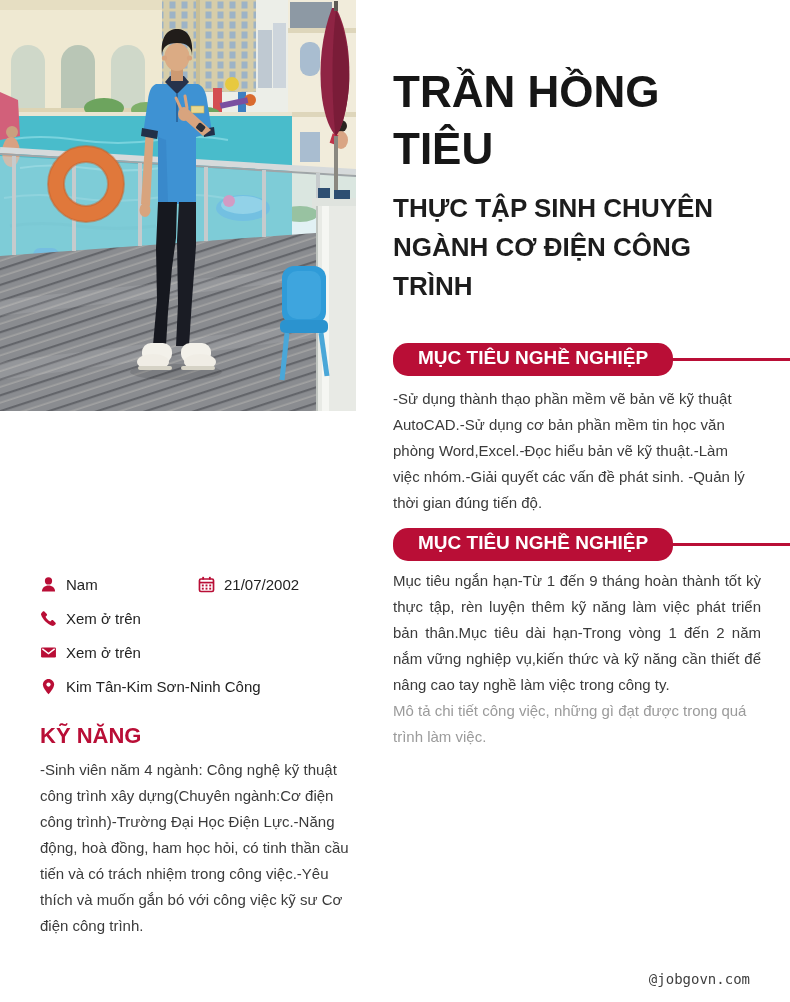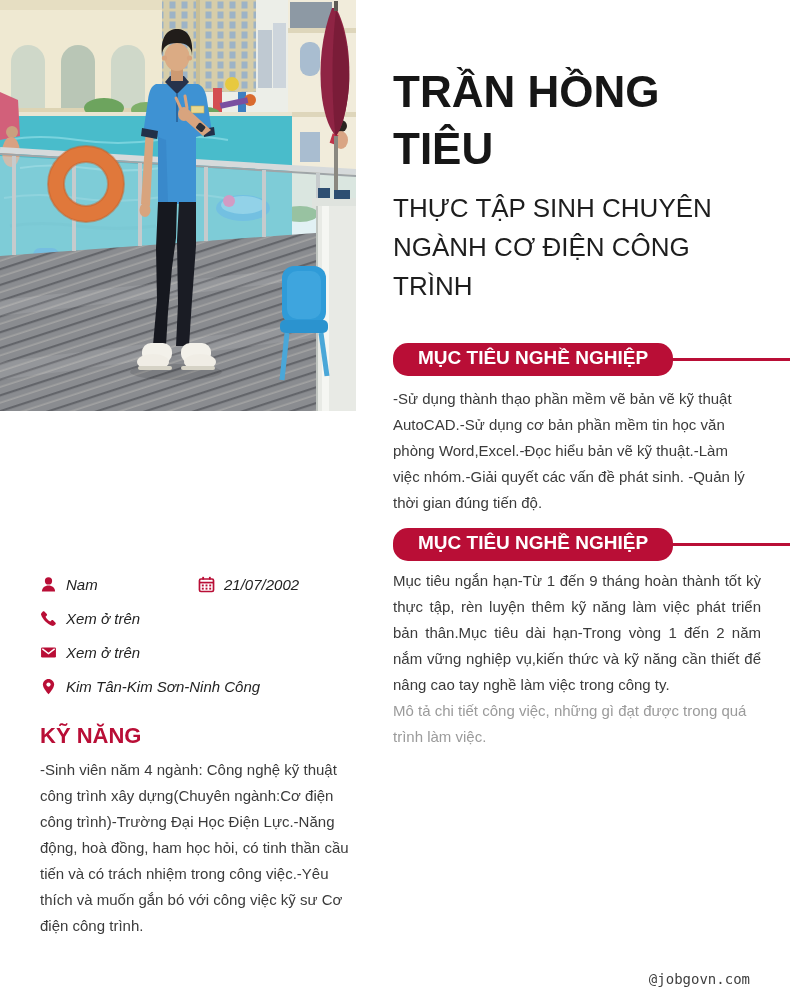--- a/index.html
+++ b/index.html
@@ -7,35 +7,35 @@
   html,body{margin:0;padding:0;background:#fff;}
   body{font-family:"Liberation Sans",sans-serif;color:var(--text);}
   .page{position:relative;width:790px;height:1002px;background:#fff;overflow:hidden;}
 
   .photo{position:absolute;left:0;top:0;width:356px;height:411px;}
   .photo svg{display:block;width:356px;height:411px;}
 
   .name{position:absolute;left:393px;top:63px;width:372px;margin:0;
         font-size:44px;line-height:57px;font-weight:bold;color:#161616;}
   .title{position:absolute;left:393px;top:189px;width:368px;margin:0;
-        font-size:26px;line-height:39px;font-weight:normal;color:#1d1d1d;}
+        font-size:26px;line-height:39px;font-weight:bold;color:#1d1d1d;}
 
   .sec{position:absolute;left:393px;right:0;display:flex;align-items:center;}
   .sec .pill{background:var(--accent);color:#fff;font-weight:bold;font-size:19px;
         height:33px;line-height:29px;padding:0 25px;border-radius:15px;white-space:nowrap;}
   .sec .rule{flex:1;height:3px;background:var(--accent);}
   #sec1{top:343px;} #sec2{top:528px;}
 
   .p{position:absolute;left:393px;margin:0;font-size:15px;line-height:26px;color:var(--body);}
   #obj1{top:386px;width:363px;}
   #obj2{top:568px;width:368px;text-align:justify;}
   #obj2note{top:698px;width:368px;color:var(--muted);}
 
   .row{position:absolute;left:40px;display:flex;align-items:center;gap:9px;
-       font-size:15px;color:#232323;font-style:italic;}
+       font-size:15px;color:#232323;}
   .row .ic{width:17px;height:17px;flex:none;display:inline-flex;}
   .row .ic svg{width:17px;height:17px;fill:var(--accent);}
   #row-gender{top:576px;} #row-dob{left:198px;top:576px;}
   #row-phone{top:610px;} #row-mail{top:644px;} #row-address{top:678px;}
 
   .skills-h{position:absolute;left:40px;top:723px;margin:0;
        font-size:22px;font-weight:bold;color:var(--accent);}
   .skills{position:absolute;left:40px;top:757px;width:314px;margin:0;
        font-size:15px;line-height:26px;color:var(--body);}
 

